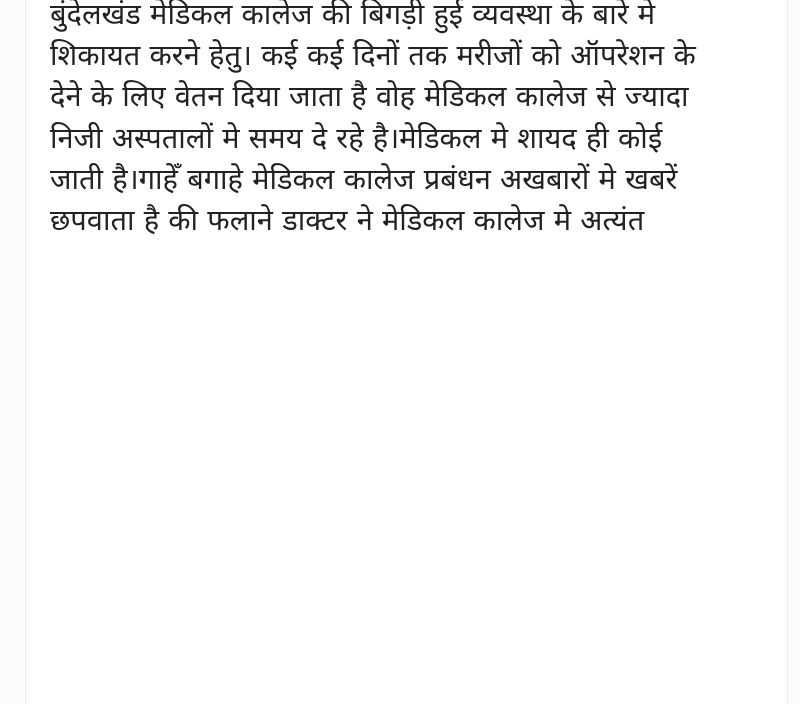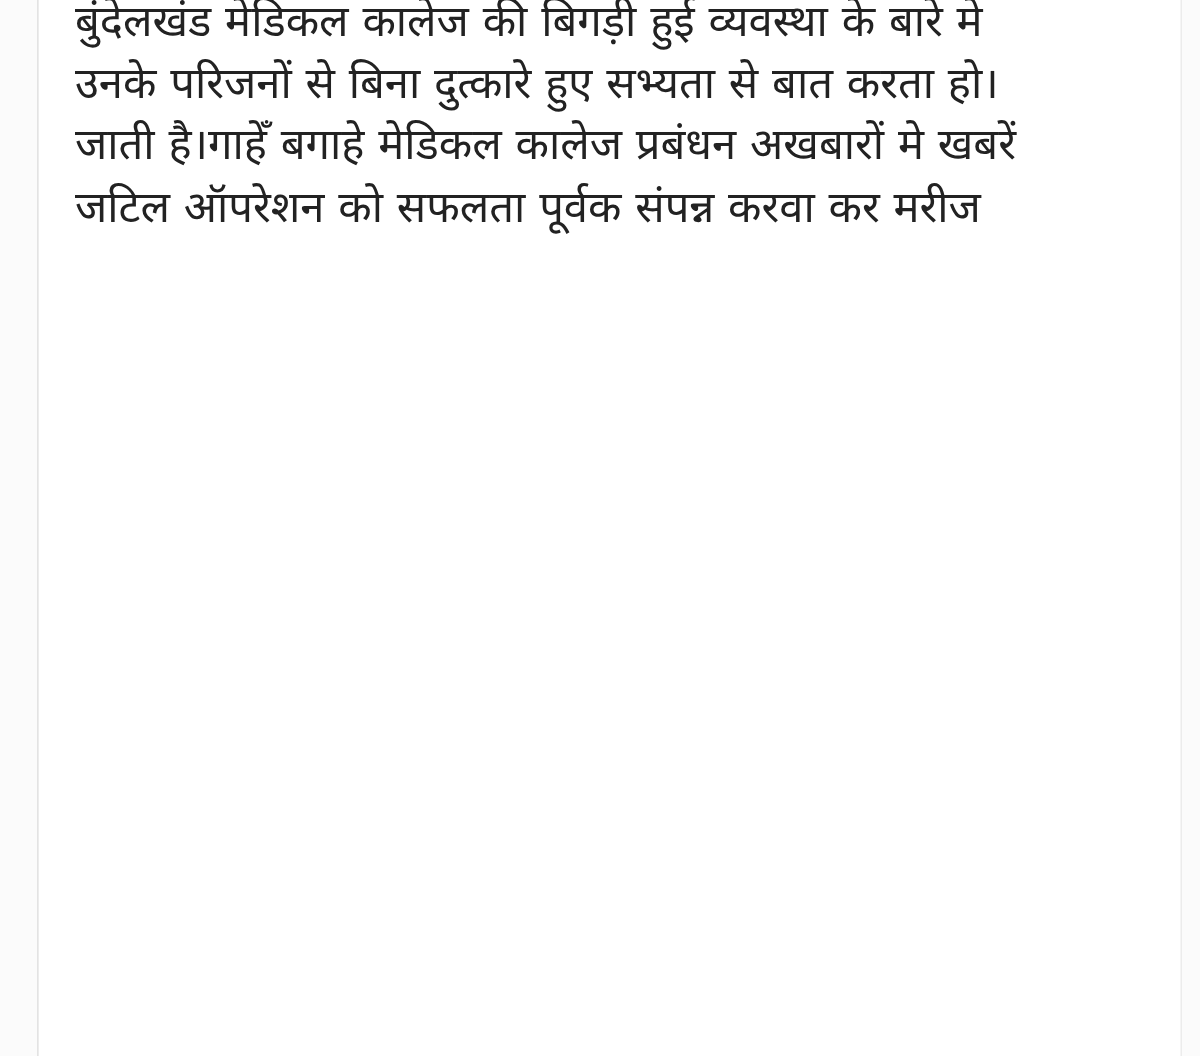--- a/index.html
+++ b/index.html
@@ -67,17 +67,19 @@
 </head>
 <body>
 
 <div class="page">
   <div class="gutter-left"></div>
   <div class="gutter-right"></div>
   <div class="card"></div>
 
   <div class="post-body">
     <span class="post-line">बुंदेलखंड मेडिकल कालेज की बिगड़ी हुई व्यवस्था के बारे मे</span>
-    <span class="post-line">उनके परिजनों से  बिना दुत्कारे हुए सभ्यता से बात करता हो।</span>
+    <span class="post-line">शिकायत करने हेतु। कई कई दिनों तक मरीजों को ऑपरेशन के</span>
+    <span class="post-line">देने के लिए वेतन दिया जाता है वोह मेडिकल कालेज से ज्यादा</span>
+    <span class="post-line">निजी अस्पतालों मे समय दे रहे है।मेडिकल मे शायद ही कोई</span>
     <span class="post-line">जाती है।गाहेँ बगाहे मेडिकल कालेज प्रबंधन अखबारों मे खबरें</span>
-    <span class="post-line">जटिल ऑपरेशन को सफलता पूर्वक संपन्न करवा कर मरीज</span>
+    <span class="post-line">छपवाता है की फलाने डाक्टर ने मेडिकल कालेज मे अत्यंत</span>
   </div>
 </div>
 
 </body></html>

